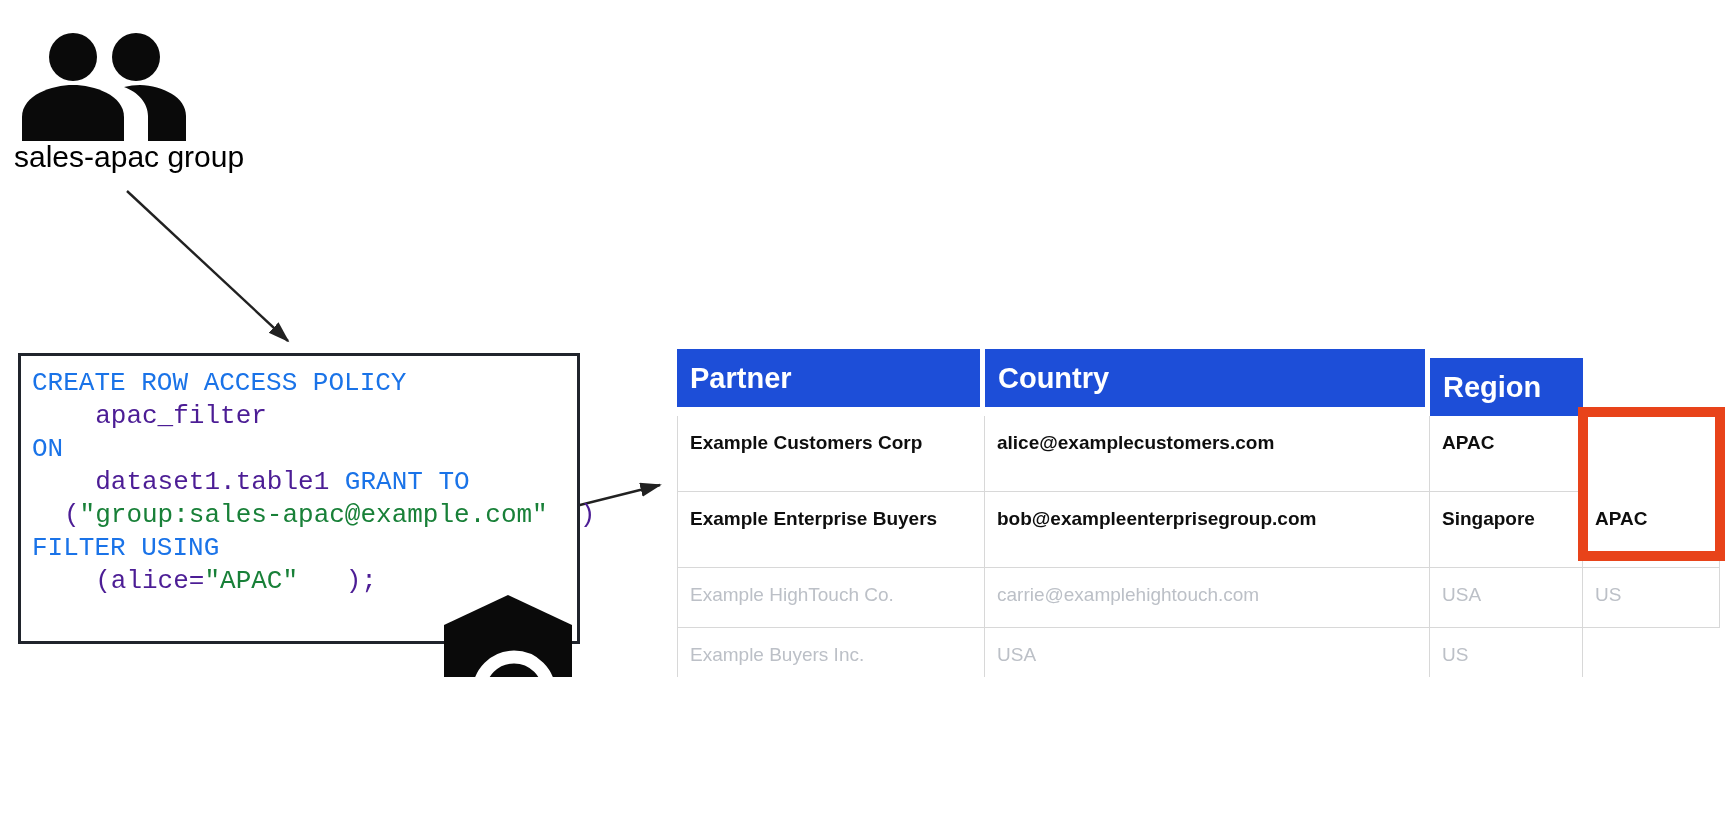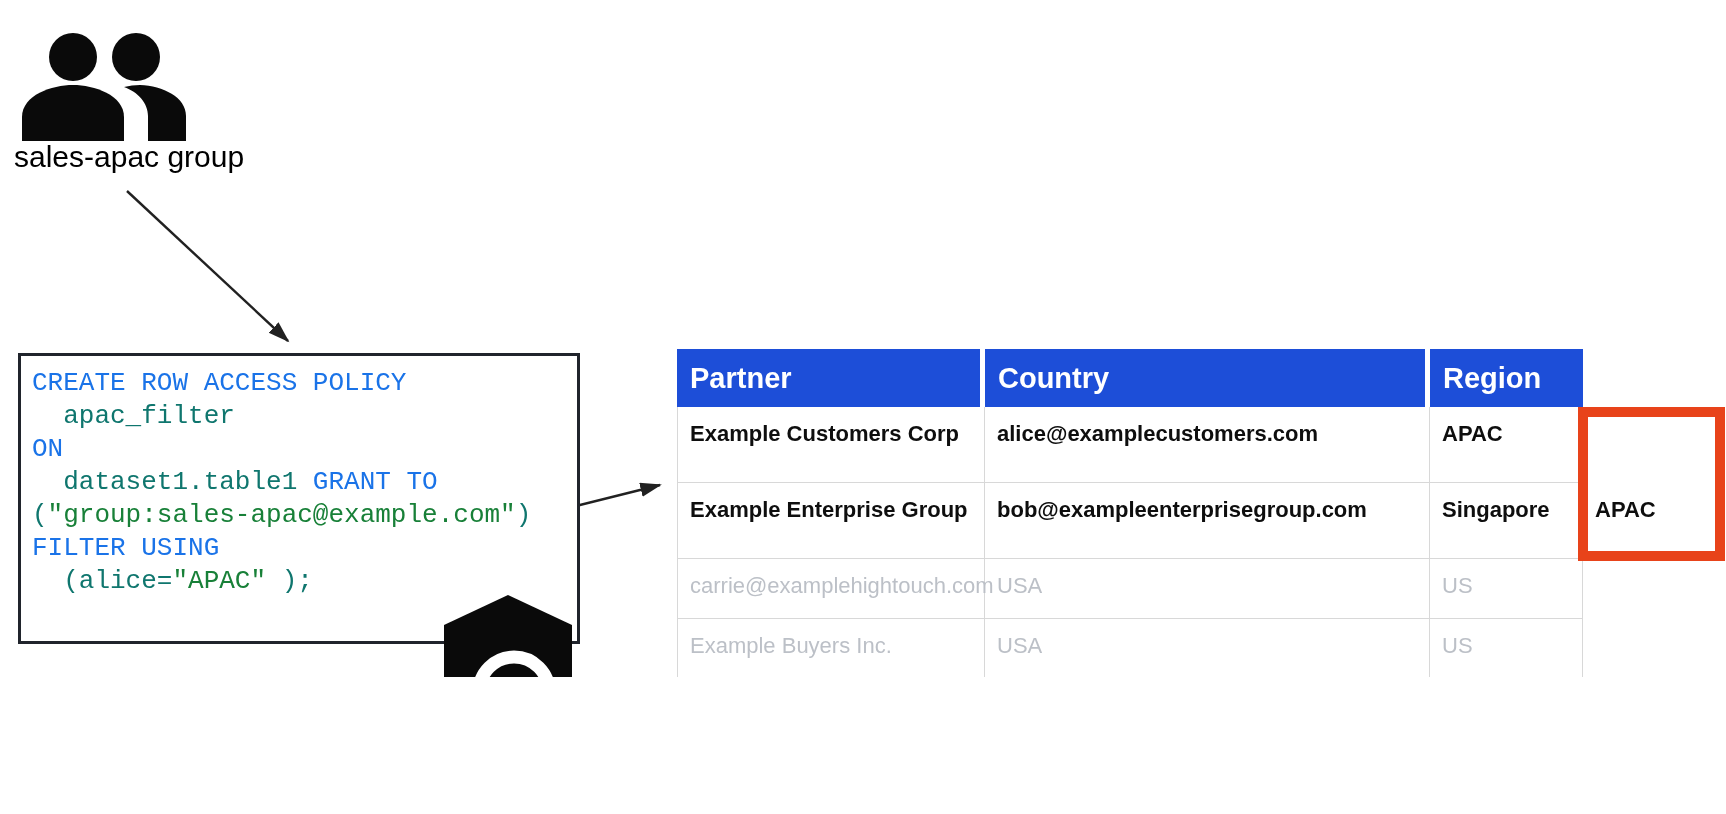--- a/index.html
+++ b/index.html
@@ -19,38 +19,38 @@
   .code-box{
     position:absolute;left:18px;top:353px;width:562px;height:291px;
     border:3px solid #20242c;box-sizing:border-box;background:#fff;
     padding:11px 10px 0 11px;
   }
   .code-line{
     font-family:Liberation Mono, monospace;
     font-size:26px;line-height:33px;white-space:pre;
   }
   .code-line span[data-c="kw"]{color:#1a73e8;}
-  .code-line span[data-c="id"]{color:#0f766e;}
+  .code-line span[data-c="id"]{color:#4c1d95;margin-left:32px;}
   .code-line span[data-c="str"]{color:#188038;}
   
   .shield-icon{position:absolute;left:428px;top:591px;z-index:3;}
   
   .partner-table{position:absolute;left:677px;top:349px;width:1043px;z-index:1;}
   .thead{display:grid;grid-template-columns:308px 445px 153px 137px;}
   .th{
     background:#1d4ed8;color:#fff;font-weight:700;font-size:29px;
     height:58px;box-sizing:border-box;padding:13px 0 0 13px;
     border-right:5px solid #fff;white-space:nowrap;
   }
-  .th:last-child{border-right:none;}
+  .th:last-child{border-right:none;margin-top:9px;}
   .tbody{border-left:1px solid #d8d8d8;}
   .row{display:grid;grid-template-columns:307px 445px 153px 137px;}
   .td{
     box-sizing:border-box;border-right:1px solid #d8d8d8;border-bottom:1px solid #d8d8d8;
-    font-size:22px;line-height:31px;padding:11px 12px 8px 12px;white-space:nowrap;color:#0e0e0e;
+    font-size:19px;line-height:31px;padding:11px 12px 8px 12px;white-space:nowrap;color:#0e0e0e;
   }
   .td.wrap{white-space:normal;}
   .row-tall .td{height:76px;}
   .row-short .td{height:60px;}
   .row[data-emphasis="bold"] .td{font-weight:700;color:#0e0e0e;}
   .row[data-emphasis="muted"] .td{font-weight:400;color:#bcc0c7;}
   
   .region-highlight{
     position:absolute;left:1578px;top:407px;width:147px;height:154px;
     border:10px solid #e8431a;box-sizing:border-box;z-index:5;background:transparent;
@@ -104,26 +104,27 @@
       <div class="th">Country</div>
       <div class="th">Region</div>
     </div>
     <div class="tbody">
       <div class="row row-tall" data-emphasis="bold">
         <div class="td wrap">Example Customers Corp</div>
         <div class="td">alice@examplecustomers.com</div>
         <div class="td">APAC</div>
       </div>
       <div class="row row-tall" data-emphasis="bold">
-        <div class="td wrap">Example Enterprise Group</div>
+        <div class="td wrap">Example Enterprise Buyers</div>
         <div class="td">bob@exampleenterprisegroup.com</div>
         <div class="td">Singapore</div>
         <div class="td">APAC</div>
       </div>
       <div class="row row-short" data-emphasis="muted">
+        <div class="td wrap">Example HighTouch Co.</div>
         <div class="td">carrie@examplehightouch.com</div>
         <div class="td">USA</div>
         <div class="td">US</div>
       </div>
       <div class="row row-short" data-emphasis="muted">
         <div class="td wrap">Example Buyers Inc.</div>
         <div class="td">USA</div>
         <div class="td">US</div>
       </div>
     </div>

